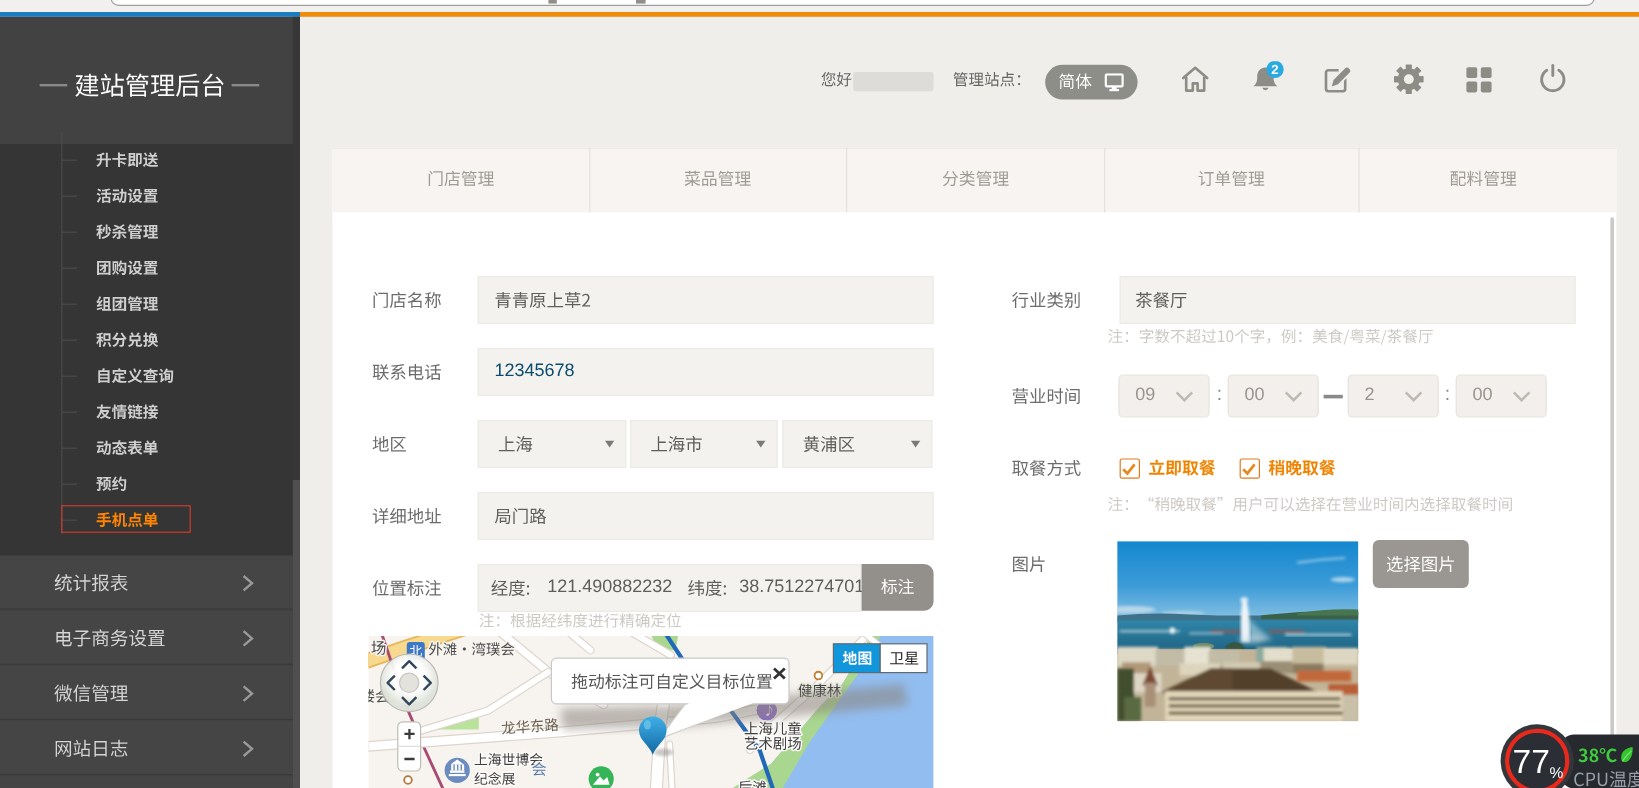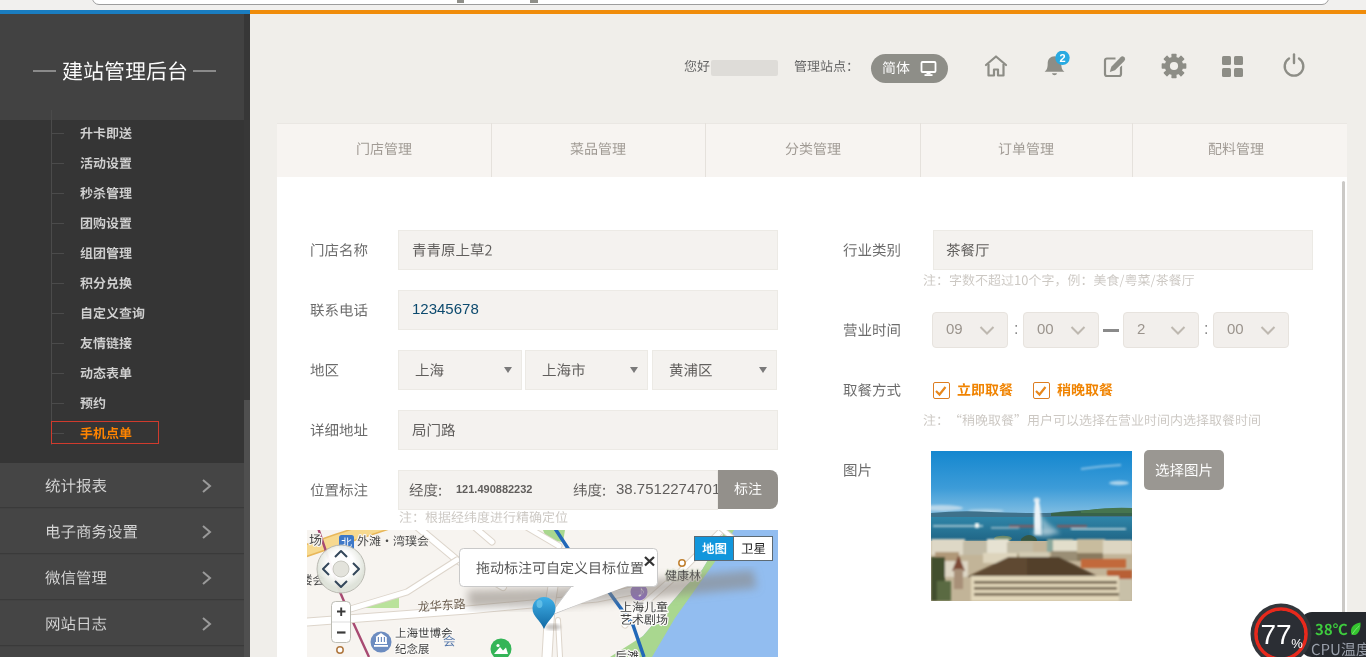--- a/index.html
+++ b/index.html
@@ -278,21 +278,21 @@
     <g>
       <path d="M2.2 -11.4V-8C2.2 -5.6 2 -2.3 0.4 0.1C0.6 0.2 1.1 0.6 1.3 0.8C2.5 -1 3 -3.3 3.2 -5.5H12.1C12 -1.8 11.8 -0.4 11.5 -0C11.3 0.1 11.2 0.2 10.9 0.2C10.7 0.2 9.9 0.1 9.2 0.1C9.4 0.4 9.5 0.8 9.5 1.1C10.3 1.2 11 1.2 11.4 1.1C11.9 1.1 12.2 1 12.4 0.7C12.9 0.1 13 -1.5 13.2 -5.9C13.2 -6.1 13.2 -6.4 13.2 -6.4H3.3L3.3 -7.7H12.2V-11.4ZM3.3 -10.5H11.1V-8.6H3.3ZM4.5 -4.3V0.3H5.5V-0.6H10V-4.3ZM5.5 -3.4H9V-1.5H5.5Z M16.3 -11.7C17.1 -10.8 18 -9.7 18.4 -8.9L19.3 -9.6C18.9 -10.3 17.9 -11.4 17.2 -12.2ZM15.8 -9.3V1.2H16.9V-9.3ZM19.7 -11.6V-10.6H26.6V-0.3C26.6 0 26.5 0.1 26.2 0.1C25.9 0.1 24.9 0.1 23.9 0.1C24 0.4 24.2 0.8 24.2 1.1C25.6 1.1 26.5 1.1 27 1C27.5 0.8 27.7 0.4 27.7 -0.3V-11.6Z M31.3 -10.6H34V-8.1H31.3ZM29.6 -0.6 29.7 0.4C31.3 0.1 33.4 -0.4 35.4 -0.9L35.2 -1.9L33.3 -1.5V-4H34.9C35.1 -3.8 35.3 -3.5 35.4 -3.3C35.7 -3.5 36 -3.6 36.3 -3.7V1.1H37.3V0.6H40.9V1.1H42V-3.7L42.4 -3.5C42.6 -3.8 42.9 -4.2 43.1 -4.4C41.8 -4.9 40.7 -5.7 39.8 -6.6C40.7 -7.6 41.4 -8.9 41.9 -10.4L41.2 -10.7L41 -10.7H38.2C38.4 -11.1 38.5 -11.5 38.7 -11.9L37.7 -12.2C37.1 -10.4 36.1 -8.8 35 -7.7V-11.6H30.3V-7.1H32.3V-1.2L31.2 -1V-5.7H30.3V-0.8ZM37.3 -0.4V-3.2H40.9V-0.4ZM40.6 -9.7C40.2 -8.8 39.7 -8 39.1 -7.3C38.5 -8 38 -8.8 37.6 -9.5L37.8 -9.7ZM36.9 -4.1C37.7 -4.6 38.4 -5.1 39.1 -5.8C39.7 -5.2 40.4 -4.6 41.3 -4.1ZM38.4 -6.6C37.5 -5.6 36.3 -4.8 35.1 -4.3V-5H33.3V-7.1H35V-7.6C35.2 -7.4 35.6 -7.1 35.8 -6.9C36.2 -7.4 36.7 -7.9 37.1 -8.6C37.5 -7.9 37.9 -7.2 38.4 -6.6Z" fill="#605e5c" transform="translate(0,14.5)"></path>
     </g>
   </svg>
 <div class="ab" style="left:398px;top:470px;width:320px;height:40px;background:#f4f2ef;border:1px solid #eceae5"></div>
 <svg width="34" height="19" style="position:absolute;left:409.0px;top:480.8px;overflow:visible">
     <g>
       <path d="M0.6 -0.8 0.8 0.3C2.1 -0.1 3.9 -0.6 5.6 -1L5.4 -2C3.6 -1.5 1.8 -1.1 0.6 -0.8ZM0.8 -6.1C1.1 -6.2 1.4 -6.3 3.3 -6.6C2.6 -5.7 2 -4.9 1.7 -4.6C1.2 -4.1 0.9 -3.8 0.6 -3.7C0.7 -3.4 0.9 -2.9 0.9 -2.6C1.3 -2.8 1.8 -3 5.5 -3.7C5.5 -3.9 5.5 -4.4 5.5 -4.7L2.6 -4.1C3.8 -5.4 4.9 -7 5.9 -8.5L4.9 -9.1C4.6 -8.6 4.3 -8.1 4 -7.6L2 -7.4C2.9 -8.6 3.7 -10.2 4.4 -11.7L3.4 -12.2C2.8 -10.4 1.7 -8.6 1.3 -8.1C1 -7.6 0.8 -7.2 0.5 -7.2C0.6 -6.9 0.8 -6.4 0.8 -6.1ZM6.1 -11.4V-10.4H11.3C9.9 -8.5 7.5 -7 5.2 -6.2C5.4 -6 5.7 -5.6 5.8 -5.3C7.1 -5.8 8.5 -6.5 9.6 -7.3C11 -6.7 12.6 -5.9 13.4 -5.3L14 -6.2C13.2 -6.7 11.8 -7.5 10.5 -8C11.5 -8.9 12.4 -9.9 12.9 -11L12.2 -11.5L12 -11.4ZM6.2 -4.8V-3.8H9.1V-0.3H5.4V0.8H13.9V-0.3H10.2V-3.8H13.3V-4.8Z M20.1 -9.3V-8.1H17.8V-7.2H20.1V-4.8H25.7V-7.2H28.1V-8.1H25.7V-9.3H24.7V-8.1H21.1V-9.3ZM24.7 -7.2V-5.6H21.1V-7.2ZM25.5 -2.9C24.8 -2.2 23.9 -1.6 22.9 -1.1C21.9 -1.6 21 -2.2 20.4 -2.9ZM18 -3.8V-2.9H19.9L19.4 -2.7C20 -1.9 20.7 -1.2 21.7 -0.7C20.3 -0.2 18.8 0 17.3 0.1C17.4 0.4 17.6 0.8 17.7 1.1C19.5 0.9 21.3 0.5 22.9 -0.1C24.3 0.5 26 0.9 27.8 1.2C27.9 0.9 28.2 0.4 28.4 0.2C26.9 0.1 25.4 -0.2 24.1 -0.7C25.3 -1.3 26.4 -2.3 27.1 -3.5L26.4 -3.9L26.2 -3.8ZM21.4 -12C21.6 -11.6 21.8 -11.2 21.9 -10.7H16.3V-6.8C16.3 -4.6 16.2 -1.5 15 0.7C15.3 0.8 15.8 1 16 1.2C17.2 -1.1 17.4 -4.5 17.4 -6.8V-9.7H28.2V-10.7H23.2C23 -11.2 22.7 -11.8 22.4 -12.3Z M31 -5.7C31.5 -5.7 32 -6.1 32 -6.7C32 -7.3 31.5 -7.7 31 -7.7C30.5 -7.7 30.1 -7.3 30.1 -6.7C30.1 -6.1 30.5 -5.7 31 -5.7ZM31 0.2C31.5 0.2 32 -0.2 32 -0.8C32 -1.4 31.5 -1.8 31 -1.8C30.5 -1.8 30.1 -1.4 30.1 -0.8C30.1 -0.2 30.5 0.2 31 0.2Z" fill="#605e5c" transform="translate(0,14.5)"></path>
     </g>
   </svg>
-<div class="lat" style="left:456px;top:477.8px;font-size:11px;color:#605e5c;font-weight:bold;line-height:22.5px;letter-spacing:0">121.490882232</div>
+<div class="lat" style="left:456px;top:477.8px;font-size:15px;color:#605e5c;font-weight:normal;line-height:22.5px;letter-spacing:0">121.490882232</div>
 <svg width="34" height="19" style="position:absolute;left:573.0px;top:480.8px;overflow:visible">
     <g>
       <path d="M0.7 -0.8 0.9 0.3C2.2 -0.1 4.1 -0.6 5.8 -1.1L5.7 -2C3.8 -1.5 1.9 -1 0.7 -0.8ZM0.9 -6.1C1.1 -6.2 1.4 -6.3 3.2 -6.6C2.6 -5.6 2 -4.8 1.7 -4.6C1.3 -4 1 -3.7 0.7 -3.6C0.8 -3.3 0.9 -2.8 1 -2.6C1.3 -2.8 1.7 -3 5.3 -3.7C5.3 -3.9 5.3 -4.4 5.3 -4.6L2.4 -4.1C3.5 -5.4 4.6 -7 5.5 -8.6L4.6 -9.1C4.4 -8.6 4.1 -8 3.8 -7.5L1.9 -7.3C2.8 -8.6 3.6 -10.2 4.3 -11.7L3.3 -12.2C2.7 -10.4 1.7 -8.5 1.4 -8C1 -7.5 0.8 -7.2 0.6 -7.1C0.7 -6.9 0.8 -6.4 0.9 -6.1ZM8.9 -12.2V-10.2H5.9V-9.2H8.9V-7.6H6.2V-6.6H8.9V-4.9H5.7V-3.9H8.9V1.1H10V-3.9H12.7C12.6 -2.1 12.5 -1.5 12.3 -1.2C12.2 -1.1 12.1 -1.1 11.9 -1.1C11.7 -1.1 11.3 -1.1 10.9 -1.1C11 -0.9 11.1 -0.5 11.1 -0.2C11.6 -0.2 12.1 -0.2 12.3 -0.2C12.7 -0.3 12.9 -0.3 13.1 -0.6C13.4 -0.9 13.6 -1.9 13.7 -4.5C13.7 -4.7 13.7 -4.9 13.7 -4.9H10V-6.6H12.8V-7.6H10V-9.2H13.4V-10.2H10V-12.2Z M20.1 -9.3V-8.1H17.8V-7.2H20.1V-4.8H25.7V-7.2H28.1V-8.1H25.7V-9.3H24.7V-8.1H21.1V-9.3ZM24.7 -7.2V-5.6H21.1V-7.2ZM25.5 -2.9C24.8 -2.2 23.9 -1.6 22.9 -1.1C21.9 -1.6 21 -2.2 20.4 -2.9ZM18 -3.8V-2.9H19.9L19.4 -2.7C20 -1.9 20.7 -1.2 21.7 -0.7C20.3 -0.2 18.8 0 17.3 0.1C17.4 0.4 17.6 0.8 17.7 1.1C19.5 0.9 21.3 0.5 22.9 -0.1C24.3 0.5 26 0.9 27.8 1.2C27.9 0.9 28.2 0.4 28.4 0.2C26.9 0.1 25.4 -0.2 24.1 -0.7C25.3 -1.3 26.4 -2.3 27.1 -3.5L26.4 -3.9L26.2 -3.8ZM21.4 -12C21.6 -11.6 21.8 -11.2 21.9 -10.7H16.3V-6.8C16.3 -4.6 16.2 -1.5 15 0.7C15.3 0.8 15.8 1 16 1.2C17.2 -1.1 17.4 -4.5 17.4 -6.8V-9.7H28.2V-10.7H23.2C23 -11.2 22.7 -11.8 22.4 -12.3Z M31 -5.7C31.5 -5.7 32 -6.1 32 -6.7C32 -7.3 31.5 -7.7 31 -7.7C30.5 -7.7 30.1 -7.3 30.1 -6.7C30.1 -6.1 30.5 -5.7 31 -5.7ZM31 0.2C31.5 0.2 32 -0.2 32 -0.8C32 -1.4 31.5 -1.8 31 -1.8C30.5 -1.8 30.1 -1.4 30.1 -0.8C30.1 -0.2 30.5 0.2 31 0.2Z" fill="#605e5c" transform="translate(0,14.5)"></path>
     </g>
   </svg>
 <div class="lat" style="left:616px;top:477.8px;font-size:15px;color:#605e5c;font-weight:normal;line-height:22.5px;letter-spacing:0">38.7512274701</div>
 <div class="ab" style="left:718px;top:470px;width:60px;height:39px;background:#93908b;border-radius:0 8px 8px 0"></div>
 <svg width="29" height="18" style="position:absolute;left:734.0px;top:480.1px;overflow:visible">
     <g>
       <path d="M6.5 -10.7V-9.7H12.6V-10.7ZM10.9 -4.5C11.6 -3.1 12.2 -1.3 12.4 -0.2L13.4 -0.6C13.2 -1.7 12.5 -3.5 11.8 -4.8ZM6.9 -4.8C6.5 -3.3 5.9 -1.8 5.1 -0.8C5.3 -0.7 5.8 -0.4 6 -0.3C6.7 -1.3 7.4 -3 7.8 -4.6ZM5.9 -7.4V-6.4H8.9V-0.3C8.9 -0.1 8.8 -0 8.6 0C8.5 0 7.8 0 7.1 -0C7.2 0.3 7.4 0.8 7.4 1.1C8.4 1.1 9 1 9.4 0.9C9.8 0.7 10 0.4 10 -0.2V-6.4H13.4V-7.4ZM2.8 -11.8V-8.8H0.7V-7.8H2.6C2.1 -6.1 1.2 -4.1 0.3 -3C0.5 -2.7 0.8 -2.3 0.9 -2C1.6 -2.9 2.3 -4.4 2.8 -5.9V1.1H3.9V-6.2C4.4 -5.5 4.9 -4.7 5.2 -4.2L5.8 -5C5.5 -5.4 4.3 -7 3.9 -7.4V-7.8H5.7V-8.8H3.9V-11.8Z M15.3 -10.8C16.2 -10.4 17.4 -9.7 18 -9.3L18.6 -10.1C18 -10.6 16.8 -11.2 15.9 -11.6ZM14.6 -7C15.5 -6.5 16.6 -5.9 17.2 -5.4L17.8 -6.3C17.2 -6.7 16 -7.4 15.2 -7.7ZM15 0.3 15.9 1C16.7 -0.3 17.7 -2.1 18.4 -3.6L17.7 -4.3C16.9 -2.7 15.8 -0.8 15 0.3ZM21.7 -11.5C22.1 -10.7 22.6 -9.8 22.8 -9.1L23.9 -9.5C23.6 -10.2 23.1 -11.1 22.6 -11.8ZM18.7 -9.1V-8.1H22.4V-4.9H19.2V-3.9H22.4V-0.3H18.2V0.7H27.5V-0.3H23.5V-3.9H26.6V-4.9H23.5V-8.1H27.1V-9.1Z" fill="#fff" transform="translate(0,14.0)"></path>

